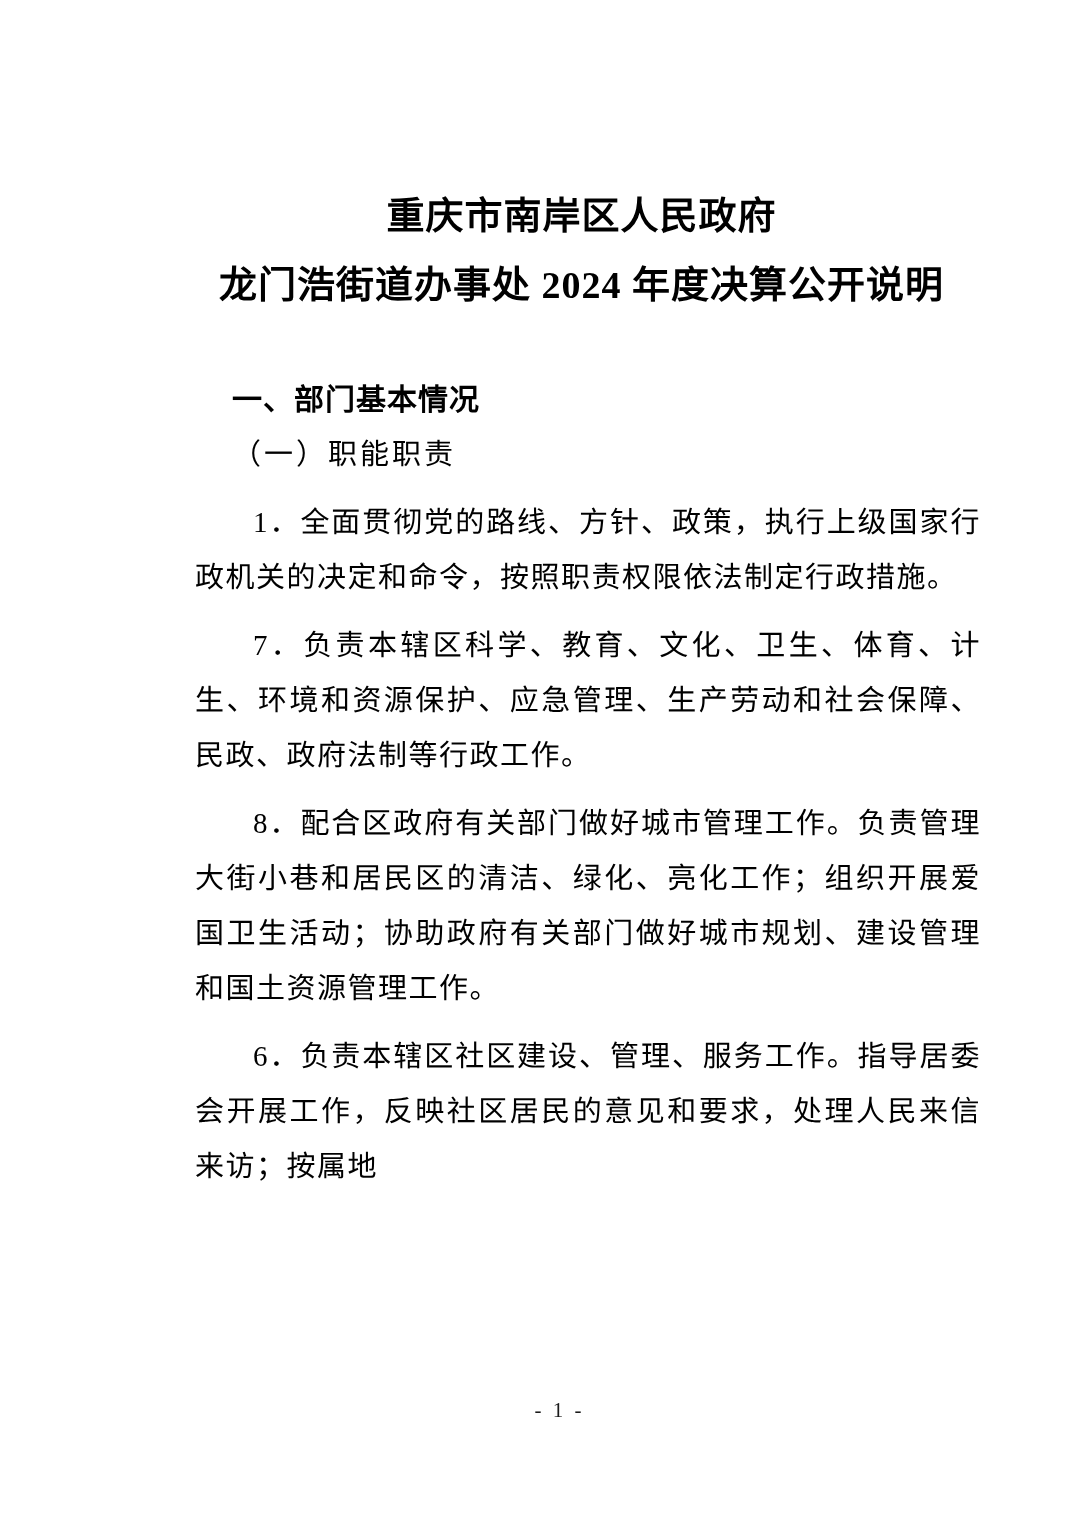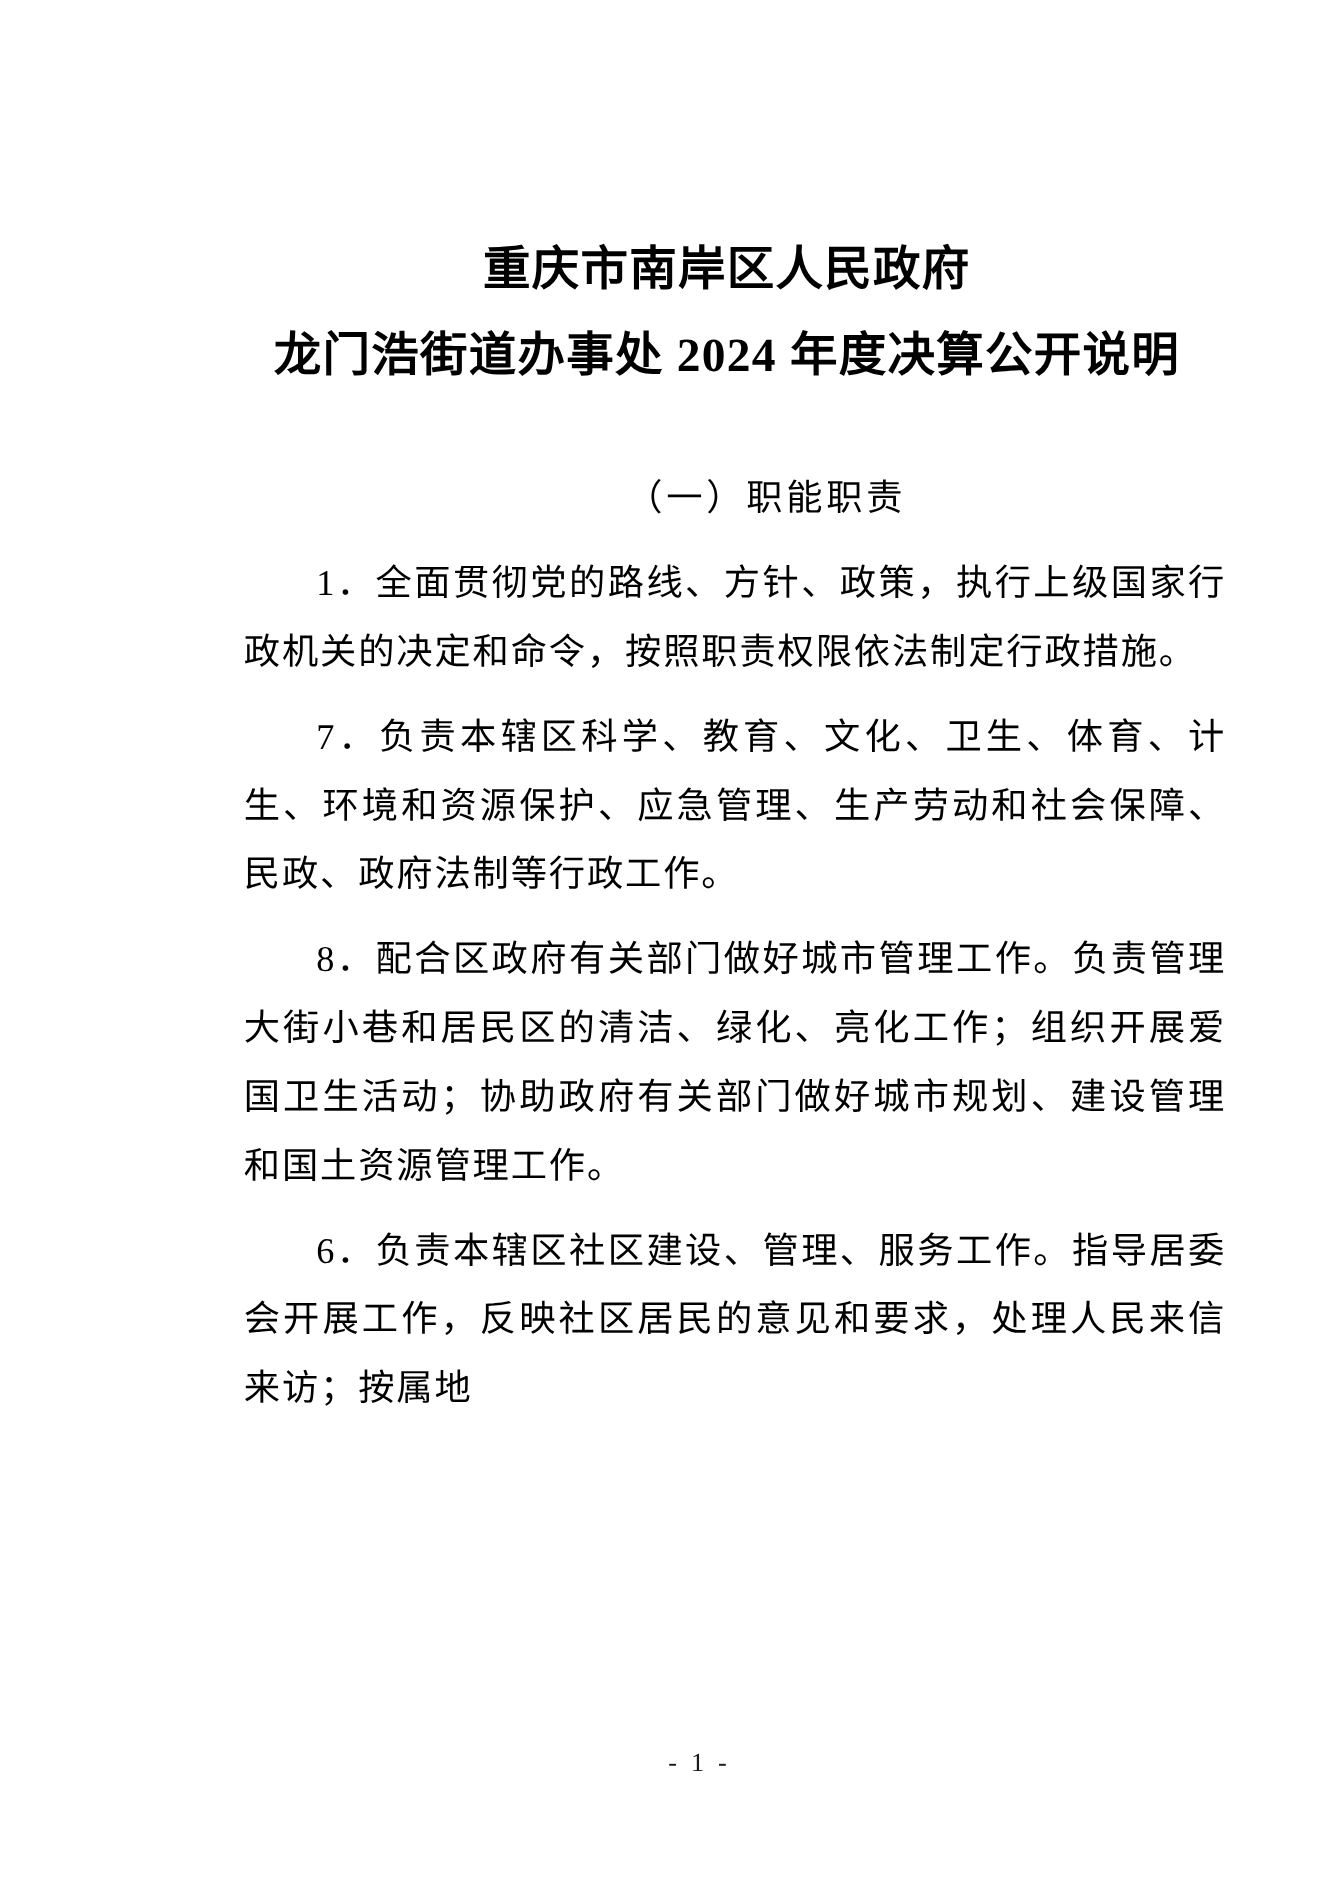--- a/index.html
+++ b/index.html
@@ -45,21 +45,20 @@
     letter-spacing: 1px;
   }
   .subsection-heading {
     margin: 0;
     font-family: Liberation Serif, serif;
     font-weight: normal;
     font-size: 29px;
     line-height: 55px;
     text-indent: 50px;
     letter-spacing: 3px;
-    text-align: center;
   }
   .para {
     margin: 13px;
     font-family: "Liberation Serif", serif;
     font-size: 29px;
     line-height: 55px;
     text-indent: 2em;
     text-align: justify;
     letter-spacing: 1.5px;
   }
@@ -79,20 +78,21 @@
 <body>
 
 <div class="page">
 
   <h1 class="doc-title">
     <span class="title-line">重庆市南岸区人民政府</span>
     <span class="title-line">龙门浩街道办事处 2024 年度决算公开说明</span>
   </h1>
 
   <div class="doc-body">
+    <h2 class="section-heading">一、部门基本情况</h2>
 
     <h3 class="subsection-heading">（一）职能职责</h3>
 
     <p class="para">1．全面贯彻党的路线、方针、政策，执行上级国家行政机关的决定和命令，按照职责权限依法制定行政措施。</p>
 
 
     <p class="para">7．负责本辖区科学、教育、文化、卫生、体育、计生、环境和资源保护、应急管理、生产劳动和社会保障、民政、政府法制等行政工作。</p>
 
 
     <p class="para">8．配合区政府有关部门做好城市管理工作。负责管理大街小巷和居民区的清洁、绿化、亮化工作；组织开展爱国卫生活动；协助政府有关部门做好城市规划、建设管理和国土资源管理工作。</p>

